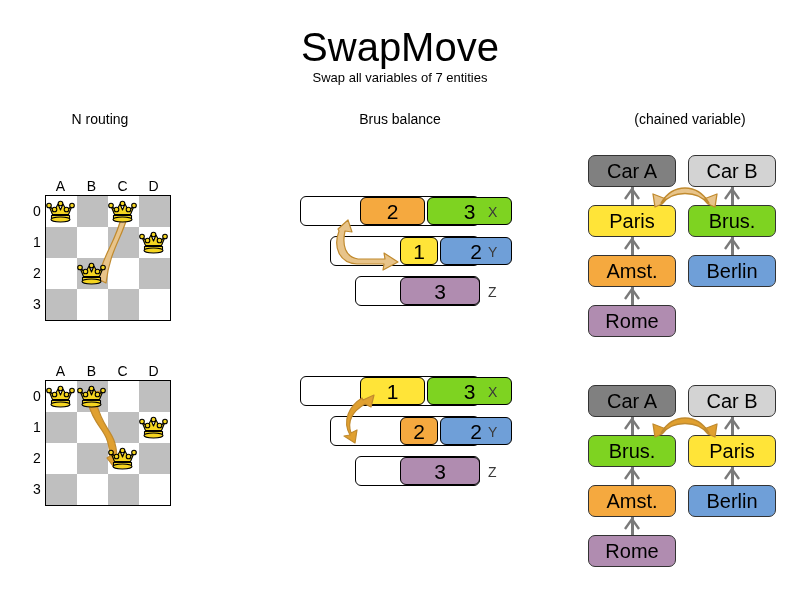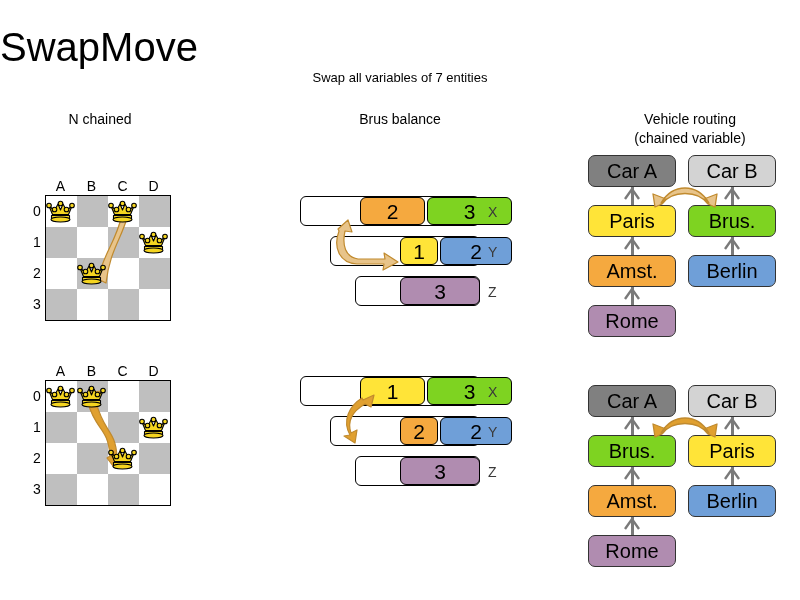--- a/index.html
+++ b/index.html
@@ -6,21 +6,21 @@
   body{
     width:800px;height:600px;position:relative;overflow:hidden;
     background:#ffffff;
     font-family:"Liberation Sans", sans-serif;
     color:#000000;
   }
   .abs{position:absolute;}
 
   
   #title{
-    left:0;top:24px;width:800px;text-align:left;
+    left:0;top:24px;width:800px;text-align:center;
     font-size:40px;line-height:46px;font-weight:400;letter-spacing:0px;
   }
   #subtitle{
     left:0;top:70px;width:800px;text-align:center;
     font-size:13px;line-height:16px;
   }
   .col-head{
     text-align:center;font-size:14px;line-height:19px;
   }
   #head-queens{left:10px;top:110px;width:180px;}
@@ -65,24 +65,23 @@
   .edge{position:absolute;width:3px;background:#7a7a7a;}
 
   svg{overflow:visible;display:block;}
 </style>
 </head>
 <body>
 
 <div class="abs" id="title">SwapMove</div>
 <div class="abs" id="subtitle">Swap all variables of 7 entities</div>
 
-<div class="abs col-head" id="head-queens">N chained</div>
+<div class="abs col-head" id="head-queens">N routing</div>
 <div class="abs col-head" id="head-cloud">Brus balance</div>
 <div class="abs col-head" id="head-vrp">
-  <div>Vehicle routing</div>
   <div>(chained variable)</div>
 </div>
 
 <div class="abs" id="queens-before" style="left:29px;top:178px;">
     <div class="collabel" style="left:16px;top:0px;">A</div>
     <div class="collabel" style="left:47px;top:0px;">B</div>
     <div class="collabel" style="left:78px;top:0px;">C</div>
     <div class="collabel" style="left:109px;top:0px;">D</div>
     <div class="rowlabel" style="left:0px;top:25px;">0</div>
     <div class="rowlabel" style="left:0px;top:56px;">1</div>

